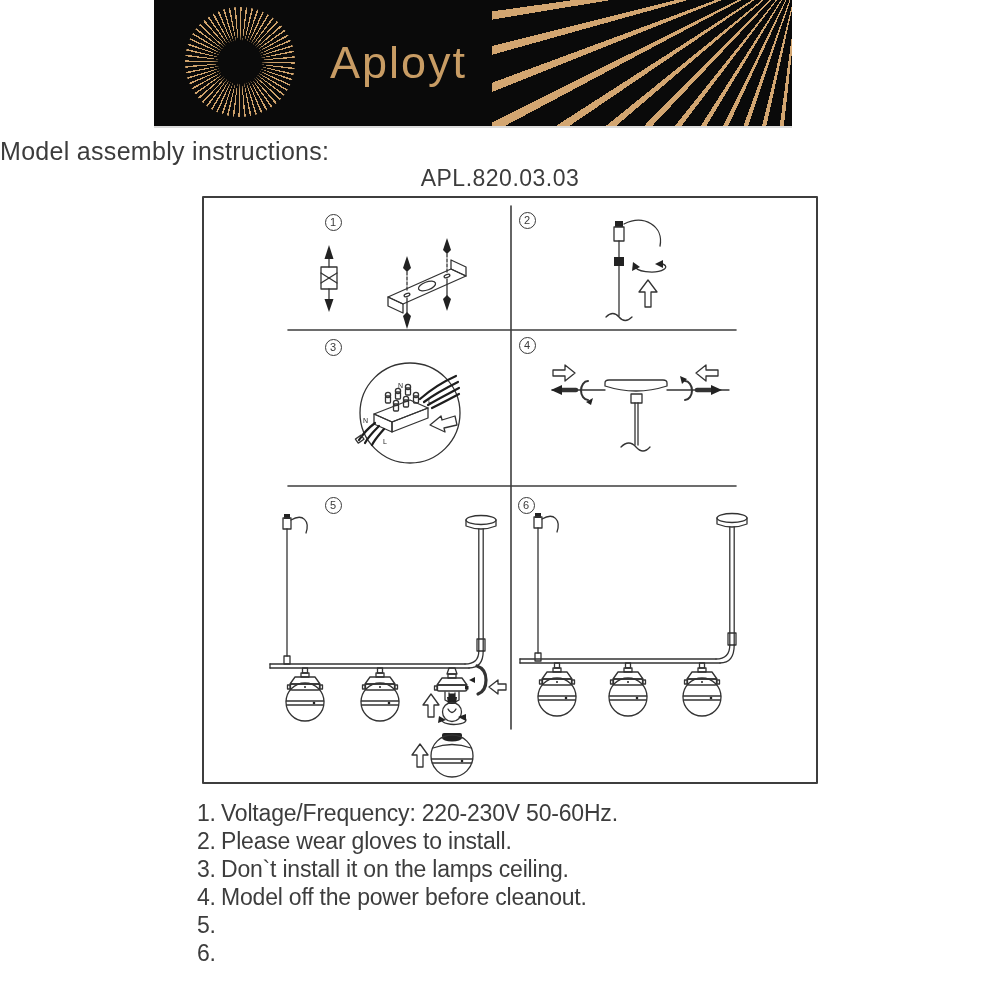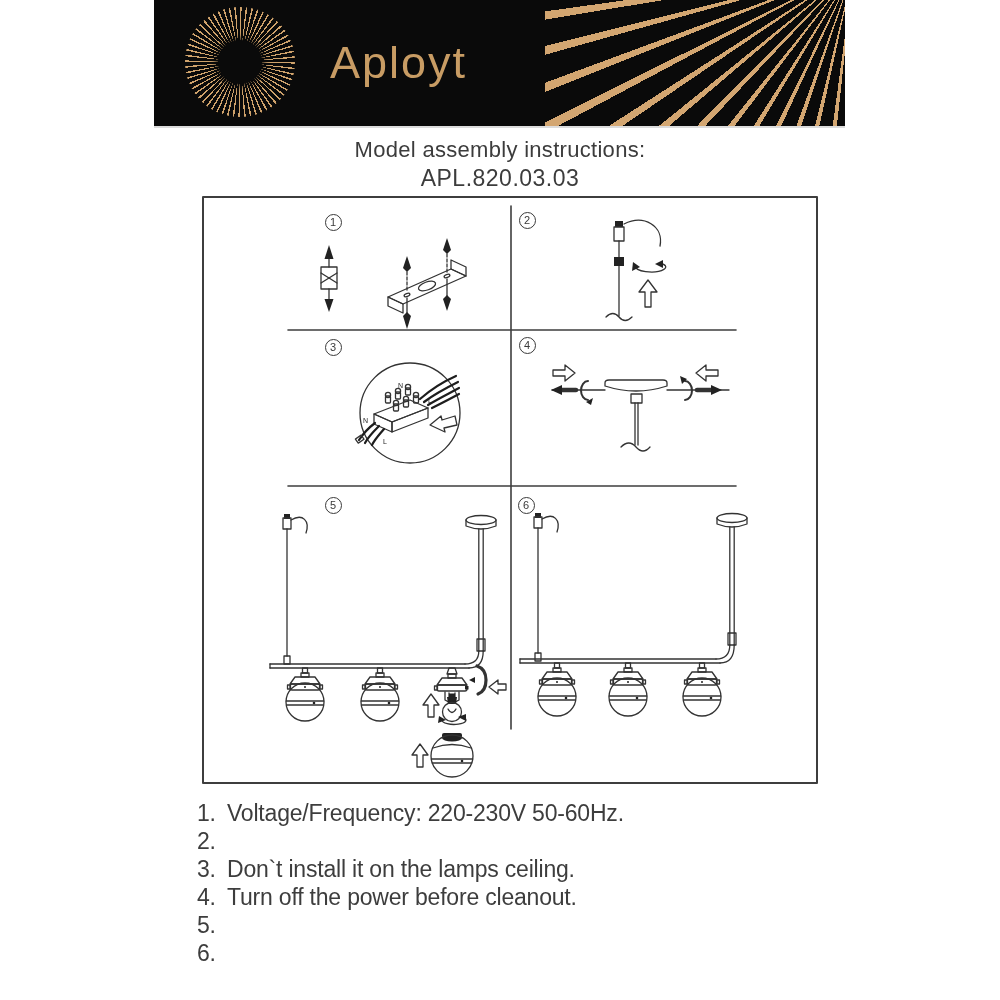--- a/index.html
+++ b/index.html
@@ -1,49 +1,49 @@
 <!DOCTYPE html>
 <html><head>
 <meta charset="utf-8">
 <style>
   html,body{margin:0;padding:0;background:#ffffff;}
   .page{position:relative;width:1000px;height:1000px;background:#ffffff;overflow:hidden;
         font-family:"Liberation Sans",sans-serif;color:#3d3d3d;}
 
   
-  .banner{position:absolute;left:154px;top:0;width:691px;height:126px;background:#0a0a0a;
+  .banner{position:absolute;left:154px;top:0;width:638px;height:126px;background:#0a0a0a;
           overflow:hidden;border-bottom:2px solid #dcdcdc;}
   .starburst{position:absolute;left:31px;top:7px;width:110px;height:110px;border-radius:50%;
              background:repeating-conic-gradient(#cfa26b 0deg 1.7deg,transparent 1.7deg 6deg);}
   .starburst-hole{position:absolute;left:50%;top:50%;width:44px;height:44px;margin:-22px 0 0 -22px;
                   background:#0a0a0a;border-radius:50%;box-shadow:0 0 6px 2px #0a0a0a;}
   .brand{position:absolute;left:176px;top:0;height:126px;display:flex;align-items:center;
          font-size:45px;letter-spacing:2px;color:#c89c64;font-weight:400;}
   .rays{position:absolute;right:0;top:0;width:300px;height:126px;
         background:repeating-conic-gradient(from 180deg at 103% -25%,#d3a671 0deg 1.5deg,transparent 1.5deg 6.2deg);}
 
   
-  .title{position:absolute;left:0;top:137px;width:1000px;text-align:center;
-         font-size:22px;letter-spacing:0.3px;color:#3c3c3c;}
+  .title{position:absolute;left:0;top:137px;width:1000px;
+         font-size:25px;letter-spacing:0.3px;color:#3c3c3c;}
   .model{position:absolute;left:0;top:165px;width:1000px;text-align:center;
          font-size:23px;letter-spacing:0.5px;color:#3c3c3c;}
 
   
   .diagram-box{position:absolute;left:202px;top:196px;width:616px;height:588px;}
   .diagram-box svg{position:absolute;left:0;top:0;}
   .pnum{position:absolute;width:17px;height:17px;border:1.3px solid #3a3a3a;border-radius:50%;
         display:flex;align-items:center;justify-content:center;font-size:11px;color:#3a3a3a;
         box-sizing:border-box;background:#fff;}
   .wire-label{position:absolute;font-size:7px;color:#222;line-height:7px;}
 
   
   .instructions{position:absolute;left:197px;top:799px;width:650px;margin:0;padding:0;list-style:none;}
   .instructions li{display:flex;height:28px;align-items:center;font-size:23px;color:#3d3d3d;letter-spacing:-0.2px;}
   .instructions .num{width:24px;flex:0 0 24px;}
-  .instructions .txt{margin-left:6px;white-space:nowrap;}
+  .instructions .txt{margin-left:0;white-space:nowrap;}
 </style>
 </head>
 <body>
 
 <div class="page">
 
   <header class="banner">
     <div class="starburst">
       <div class="starburst-hole"></div>
     </div>
@@ -306,28 +306,29 @@
     <span class="wire-label" style="left:181px;top:242px;">L</span>
   </div>
 
   <ol class="instructions">
     <li>
       <span class="num">1.</span>
       <span class="txt">Voltage/Frequency: 220-230V 50-60Hz.</span>
     </li>
     <li>
       <span class="num">2.</span>
+      <span class="txt">Please wear gloves to install.</span>
     </li>
     <li>
       <span class="num">3.</span>
       <span class="txt">Don`t install it on the lamps ceiling.</span>
     </li>
     <li>
       <span class="num">4.</span>
-      <span class="txt">Turn off the power before cleanout.</span>
+      <span class="txt">Model off the power before cleanout.</span>
     </li>
     <li>
       <span class="num">5.</span>
     </li>
     <li>
       <span class="num">6.</span>
     </li>
   </ol>
 
 </div>

